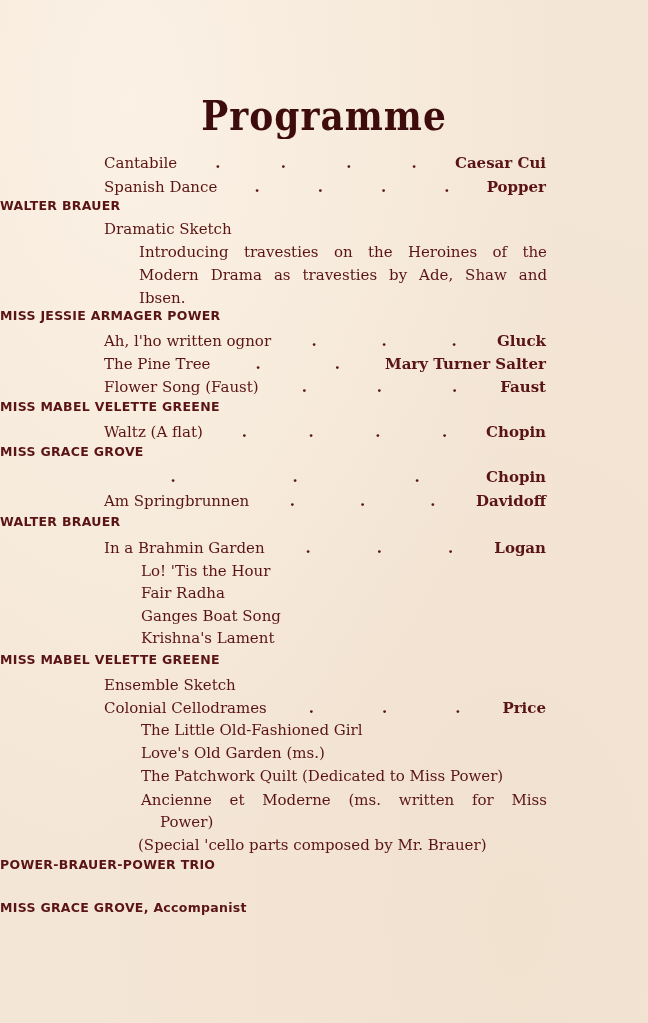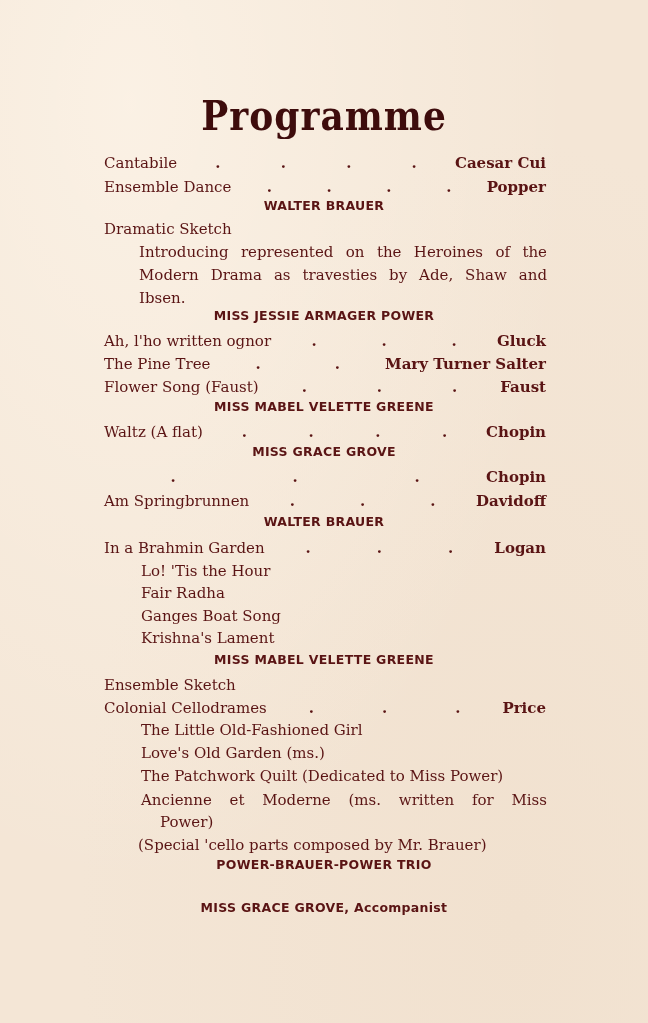--- a/index.html
+++ b/index.html
@@ -18,53 +18,53 @@
     font-family:"DejaVu Serif", serif; font-weight:bold; font-size:36px;
     letter-spacing:1px; color:#3e0c0c;
     transform:scaleY(1.12);
   }
   .line { position:absolute; left:104px; width:442px; font-size:15px; line-height:22px; height:22px; white-space:nowrap; }
   .row { display:flex; align-items:center; }
   .row .t { flex:0 0 auto; }
   .row .dots { flex:1 1 auto; display:flex; justify-content:space-around; padding:0 8px; }
   .row .dots span { font-weight:bold; }
   .row .c { flex:0 0 auto; font-weight:bold; }
-  .perf { position:absolute; left:0; width:648px; text-align:center; font-family:"DejaVu Sans", sans-serif; font-weight:bold; font-size:12.5px; letter-spacing:0.3px; color:#5a1414; }
+  .perf { position:absolute; left:0; width:648px; text-align:left; font-family:"DejaVu Sans", sans-serif; font-weight:bold; font-size:12.5px; letter-spacing:0.3px; color:#5a1414; }
   .sub { position:absolute; font-size:15px; line-height:22px; white-space:nowrap; }
   .just { text-align:justify; text-align-last:justify; width:408px; left:139px; }
 </style>
 </head>
 <body>
 
 <div class="title">Programme</div>
 
 <div class="line row" style="top:152px">
   <span class="t">Cantabile</span>
   <span class="dots">
       <span>.</span>
       <span>.</span>
       <span>.</span>
       <span>.</span>
     </span>
   <span class="c">Caesar Cui</span>
 </div>
 <div class="line row" style="top:176px">
-  <span class="t">Ensemble Dance</span>
+  <span class="t">Spanish Dance</span>
   <span class="dots">
       <span>.</span>
       <span>.</span>
       <span>.</span>
       <span>.</span>
     </span>
   <span class="c">Popper</span>
 </div>
 <div class="perf" style="top:198px">WALTER BRAUER</div>
 
 <div class="line" style="top:218px">Dramatic Sketch</div>
-<div class="sub just" style="top:241px">Introducing represented on the Heroines of the</div>
+<div class="sub just" style="top:241px">Introducing travesties on the Heroines of the</div>
 <div class="sub just" style="top:264px">Modern Drama as travesties by Ade, Shaw and</div>
 <div class="sub" style="top:287px;left:139px">Ibsen.</div>
 <div class="perf" style="top:308px">MISS JESSIE ARMAGER POWER</div>
 
 <div class="line row" style="top:330px">
   <span class="t">Ah, l'ho written ognor</span>
   <span class="dots">
       <span>.</span>
       <span>.</span>
       <span>.</span>

